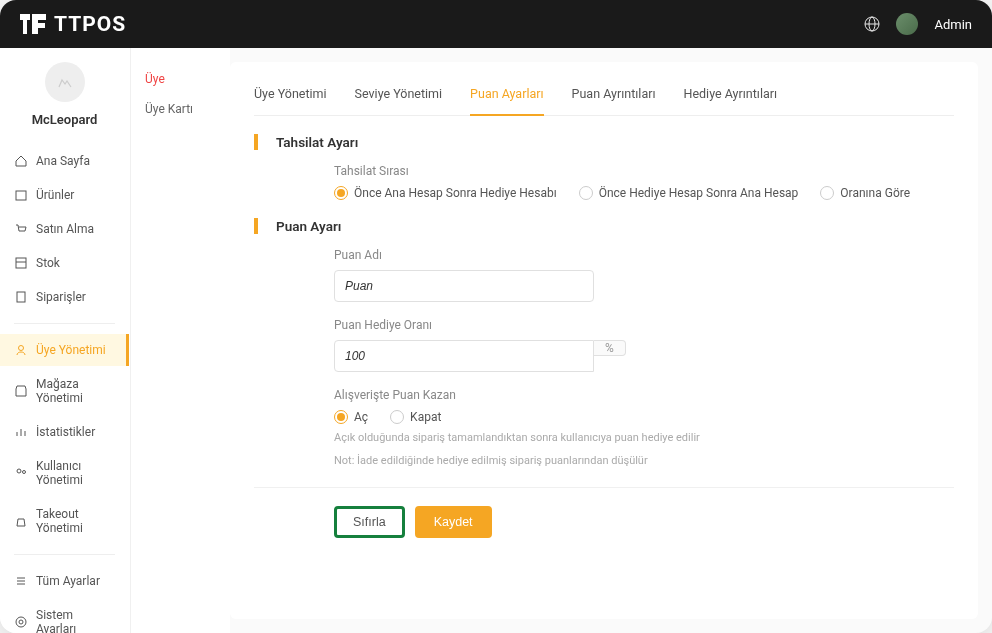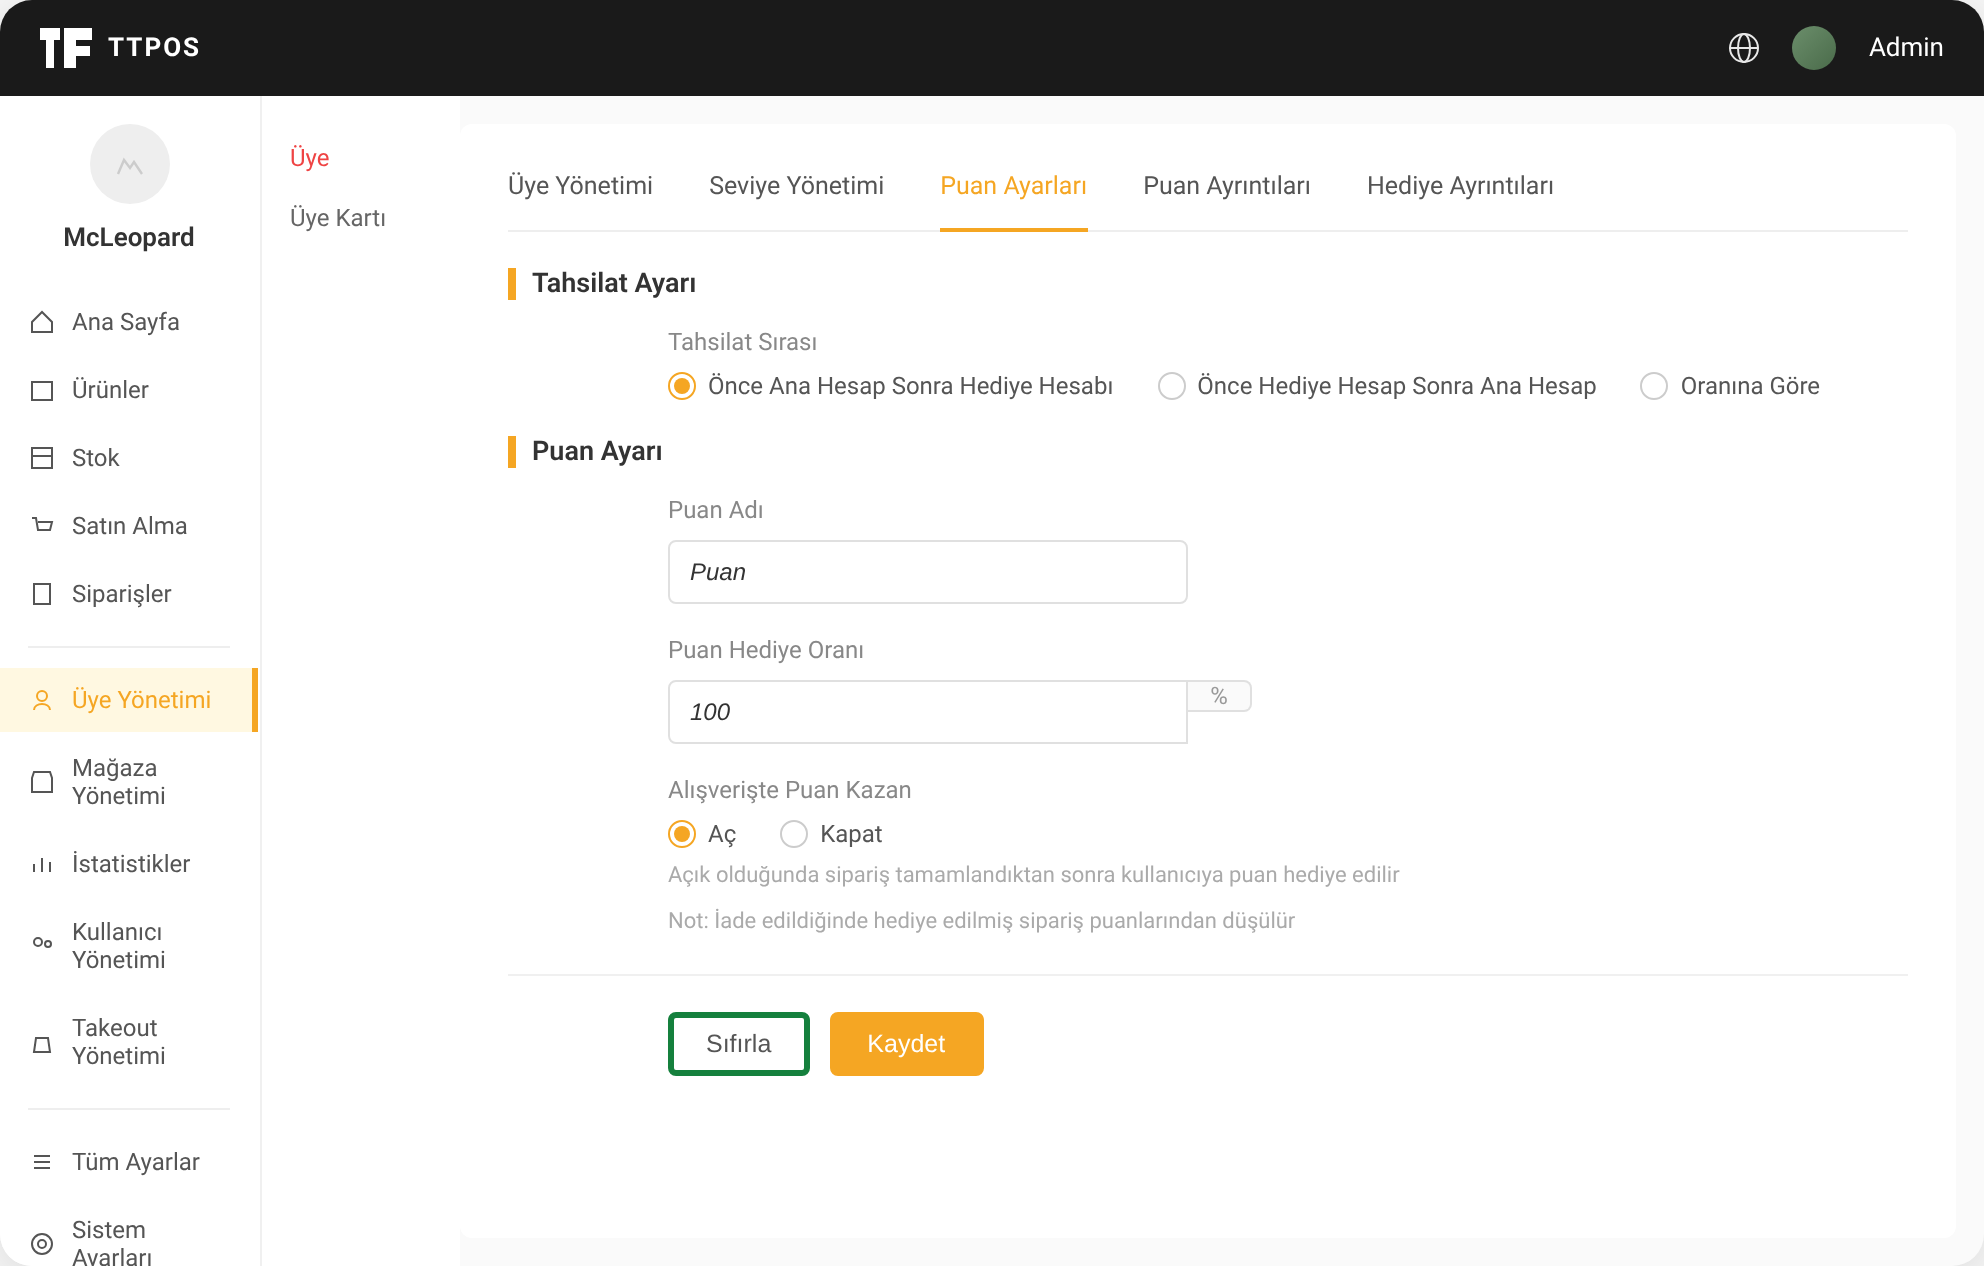--- a/index.html
+++ b/index.html
@@ -1,20 +1,20 @@
 <!DOCTYPE html>
 <html><head>
 <meta charset="utf-8">
 <style>
 * { box-sizing: border-box; margin: 0; padding: 0; }
 body { font-family: -apple-system, BlinkMacSystemFont, "Segoe UI", Roboto, sans-serif; background: #f5f5f5; width: 992px; height: 633px; overflow: hidden; }
 .app { width: 992px; height: 633px; border-radius: 16px; overflow: hidden; background: #fafafa; display: flex; flex-direction: column; box-shadow: 0 4px 20px rgba(0,0,0,0.1); }
 
 .topbar { background: #1a1a1a; color: #fff; height: 48px; display: flex; align-items: center; justify-content: space-between; padding: 0 20px; }
-.logo { display: flex; align-items: center; gap: 8px; font-weight: 700; font-size: 13px; letter-spacing: 1px; }
+.logo { display: flex; align-items: center; gap: 8px; font-weight: 700; font-size: 21px; letter-spacing: 1px; }
 .logo-icon { width: 26px; height: 20px; }
 .topbar-right { display: flex; align-items: center; gap: 16px; }
 .globe-icon { width: 16px; height: 16px; opacity: 0.9; }
 .avatar { width: 22px; height: 22px; border-radius: 50%; background: linear-gradient(135deg,#6b8e6b,#4a6b4a); }
 .admin-label { font-size: 13px; }
 
 .body { display: flex; flex: 1; overflow: hidden; }
 
 .sidebar { width: 130px; background: #fff; border-right: 1px solid transparent; display: flex; flex-direction: column; padding: 14px 0 10px; }
 .tenant { text-align: center; padding: 0 10px 18px; }
@@ -30,21 +30,21 @@
 .submenu-item { padding: 8px 14px; font-size: 12px; color: #666; cursor: pointer; }
 .submenu-item.active { color: #ef4444; }
 
 .main { flex: 1; background: #fff; margin: 14px 14px 14px 0; border-radius: 6px; padding: 16px 24px; overflow-y: auto; }
 .tabs { display: flex; gap: 28px; border-bottom: 1px solid #eee; }
 .tab { padding: 8px 0 14px; font-size: 12.5px; color: #555; cursor: pointer; position: relative; }
 .tab.active { color: #f5a623; }
 .tab.active::after { content:''; position:absolute; left:0; right:0; bottom:-1px; height:2px; background:#f5a623; }
 
 .section { margin-top: 18px; }
-.section-title { font-size: 13.5px; font-weight: 600; color: #333; border-left: 4px solid #f5a623; padding-left: 8px; margin-bottom: 14px; }
+.section-title { font-size: 13.5px; font-weight: 600; color: #333; border-left: 4px solid #f5a623; padding-left: 18px; margin-bottom: 14px; }
 .form-indent { padding-left: 80px; }
 .field-label { font-size: 12px; color: #888; margin-bottom: 8px; }
 .radio-row { display: flex; gap: 22px; align-items: center; margin-bottom: 4px; }
 .radio { display: flex; align-items: center; gap: 6px; font-size: 12px; color: #555; cursor: pointer; }
 .radio-dot { width: 14px; height: 14px; border-radius: 50%; border: 1.5px solid #ccc; position: relative; }
 .radio.selected .radio-dot { border-color: #f5a623; }
 .radio.selected .radio-dot::after { content:''; position:absolute; top:2px; left:2px; right:2px; bottom:2px; border-radius:50%; background:#f5a623; }
 
 .text-input { width: 260px; height: 32px; border: 1px solid #e0e0e0; border-radius: 4px; padding: 0 10px; font-size: 12px; color: #333; font-style: italic; }
 .input-group { display: flex; align-items: flex-start; }
@@ -98,30 +98,30 @@
             <span>Ana Sayfa</span>
           </div>
         <div class="nav-item">
             <svg class="nav-icon" viewBox="0 0 14 14">
               <rect x="2" y="3" width="10" height="9" fill="none" stroke="currentColor"></rect>
             </svg>
             <span>Ürünler</span>
           </div>
         <div class="nav-item">
             <svg class="nav-icon" viewBox="0 0 14 14">
+              <path d="M2 3h2l1 6h6l1-4H5" fill="none" stroke="currentColor"></path>
+            </svg>
+            <span>Satın Alma</span>
+          </div>
+        <div class="nav-item">
+            <svg class="nav-icon" viewBox="0 0 14 14">
               <rect x="2" y="2" width="10" height="10" fill="none" stroke="currentColor"></rect>
               <line x1="2" y1="6" x2="12" y2="6" stroke="currentColor"></line>
             </svg>
             <span>Stok</span>
-          </div>
-        <div class="nav-item">
-            <svg class="nav-icon" viewBox="0 0 14 14">
-              <path d="M2 3h2l1 6h6l1-4H5" fill="none" stroke="currentColor"></path>
-            </svg>
-            <span>Satın Alma</span>
           </div>
         <div class="nav-item">
             <svg class="nav-icon" viewBox="0 0 14 14">
               <rect x="3" y="2" width="8" height="10" fill="none" stroke="currentColor"></rect>
             </svg>
             <span>Siparişler</span>
           </div>
         <div class="nav-sep"></div>
         <div class="nav-item active">
             <svg class="nav-icon" viewBox="0 0 14 14">

